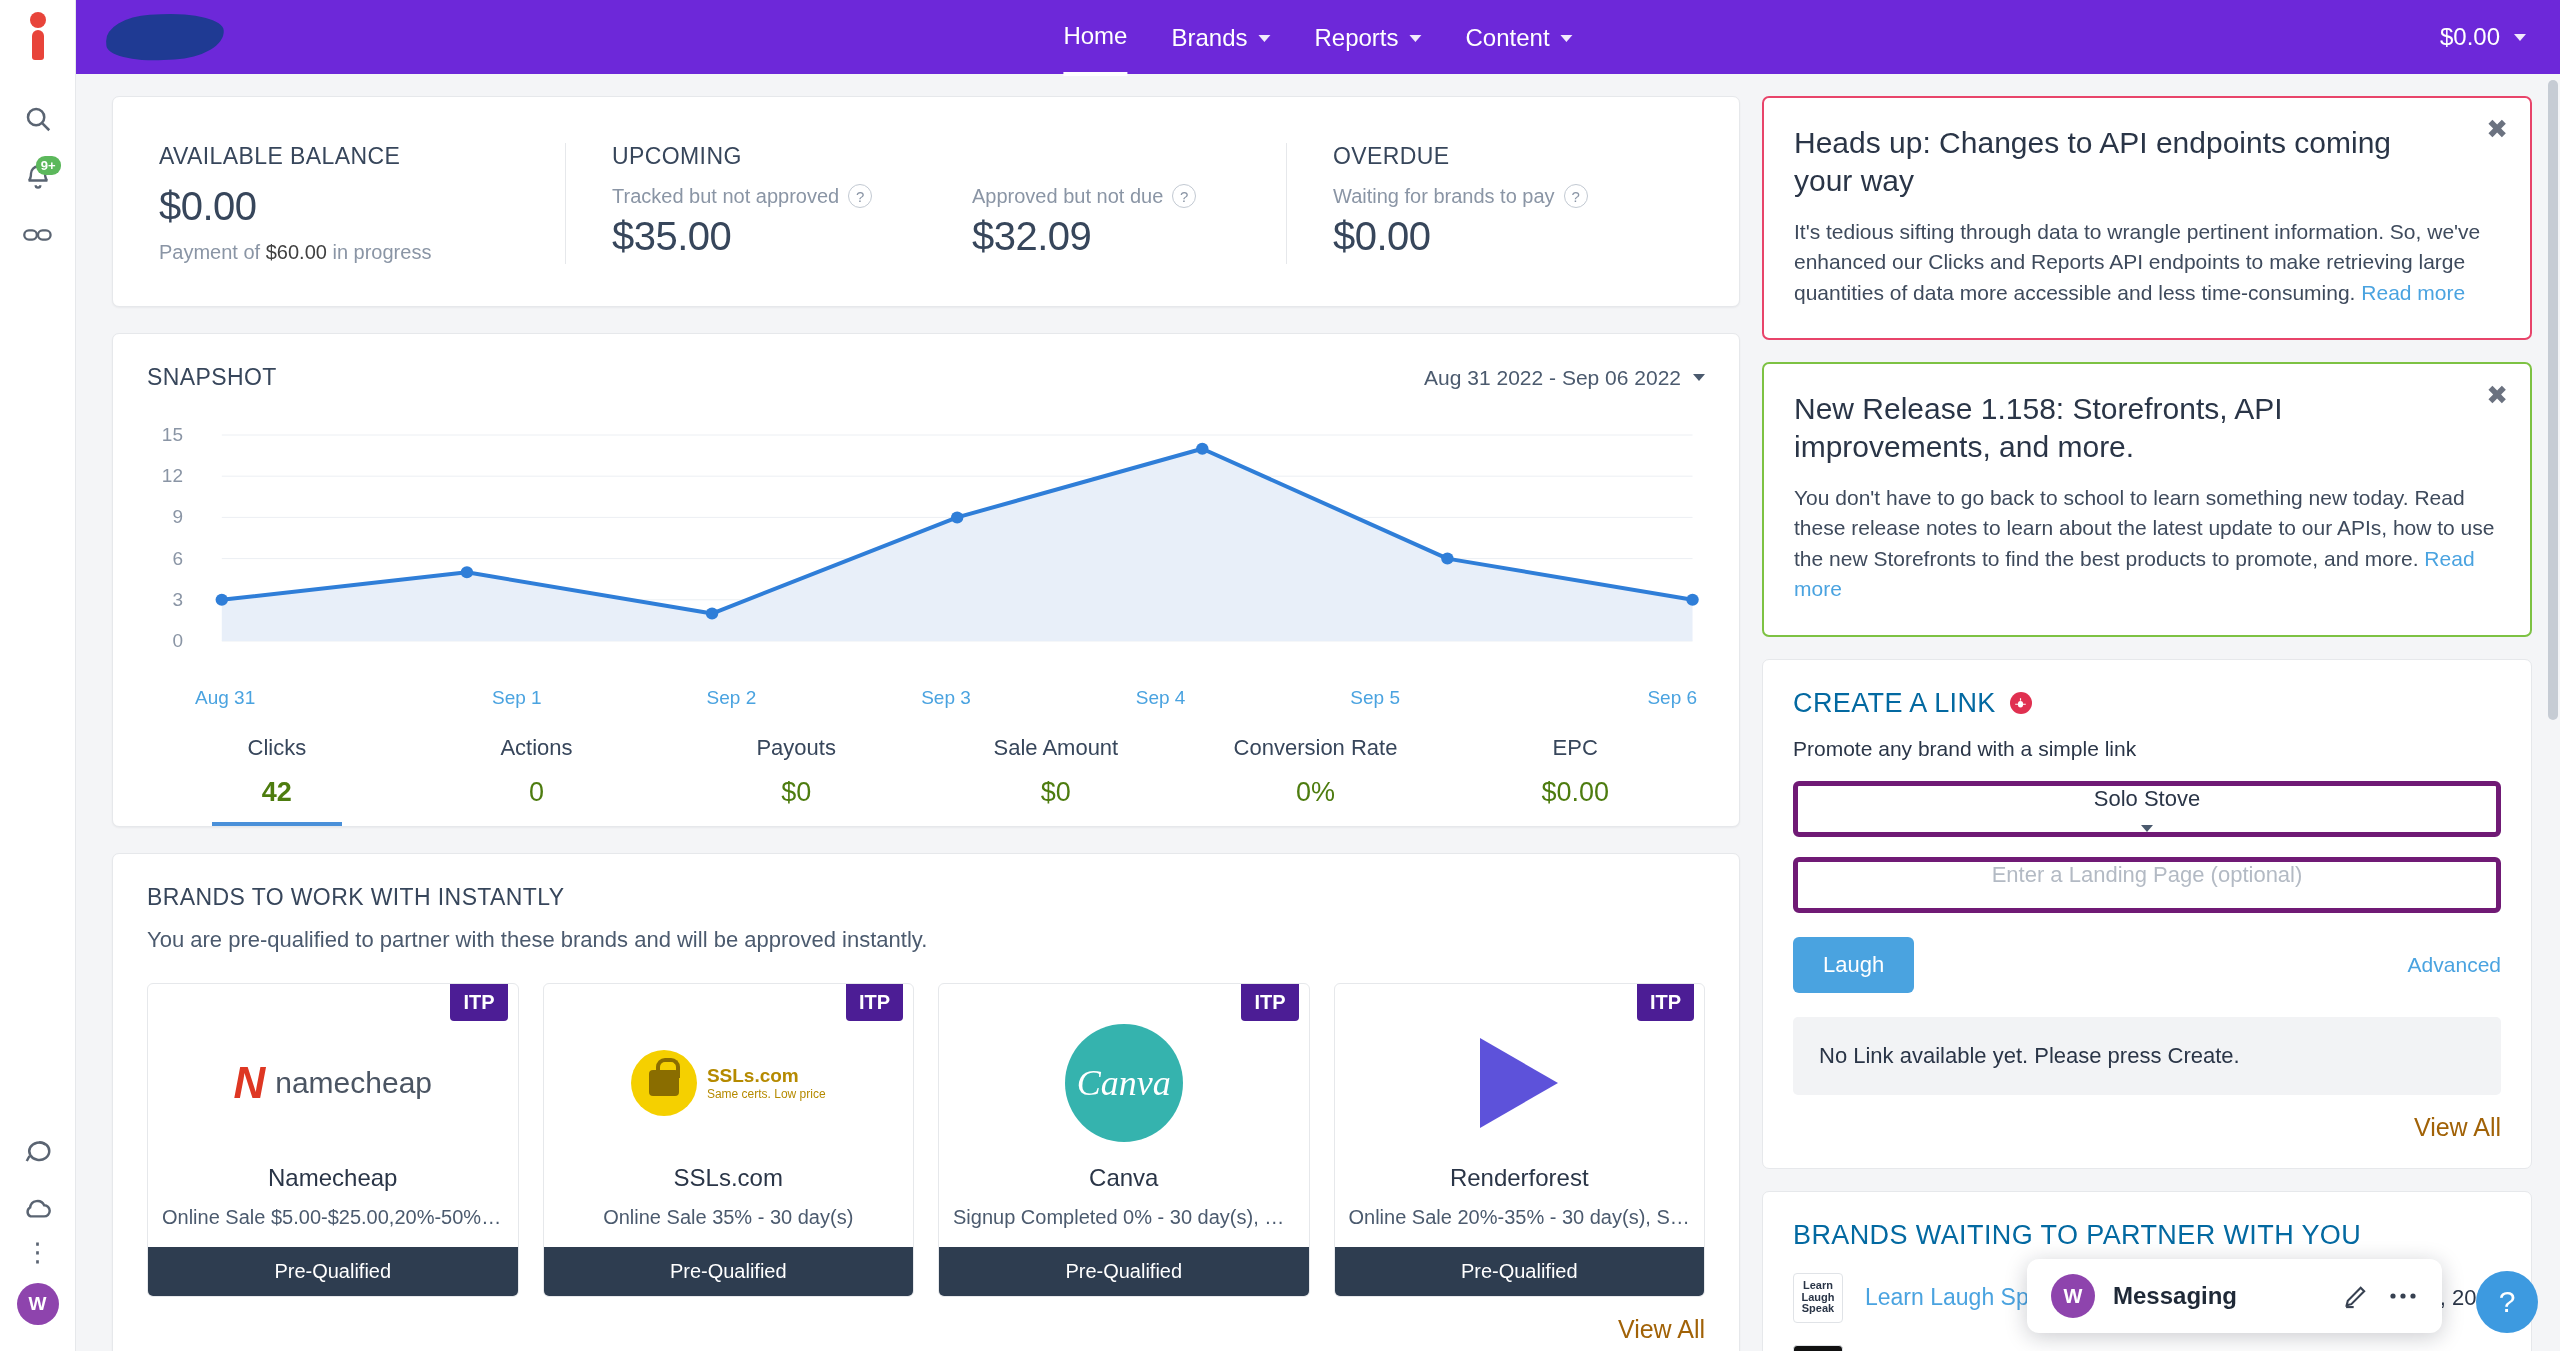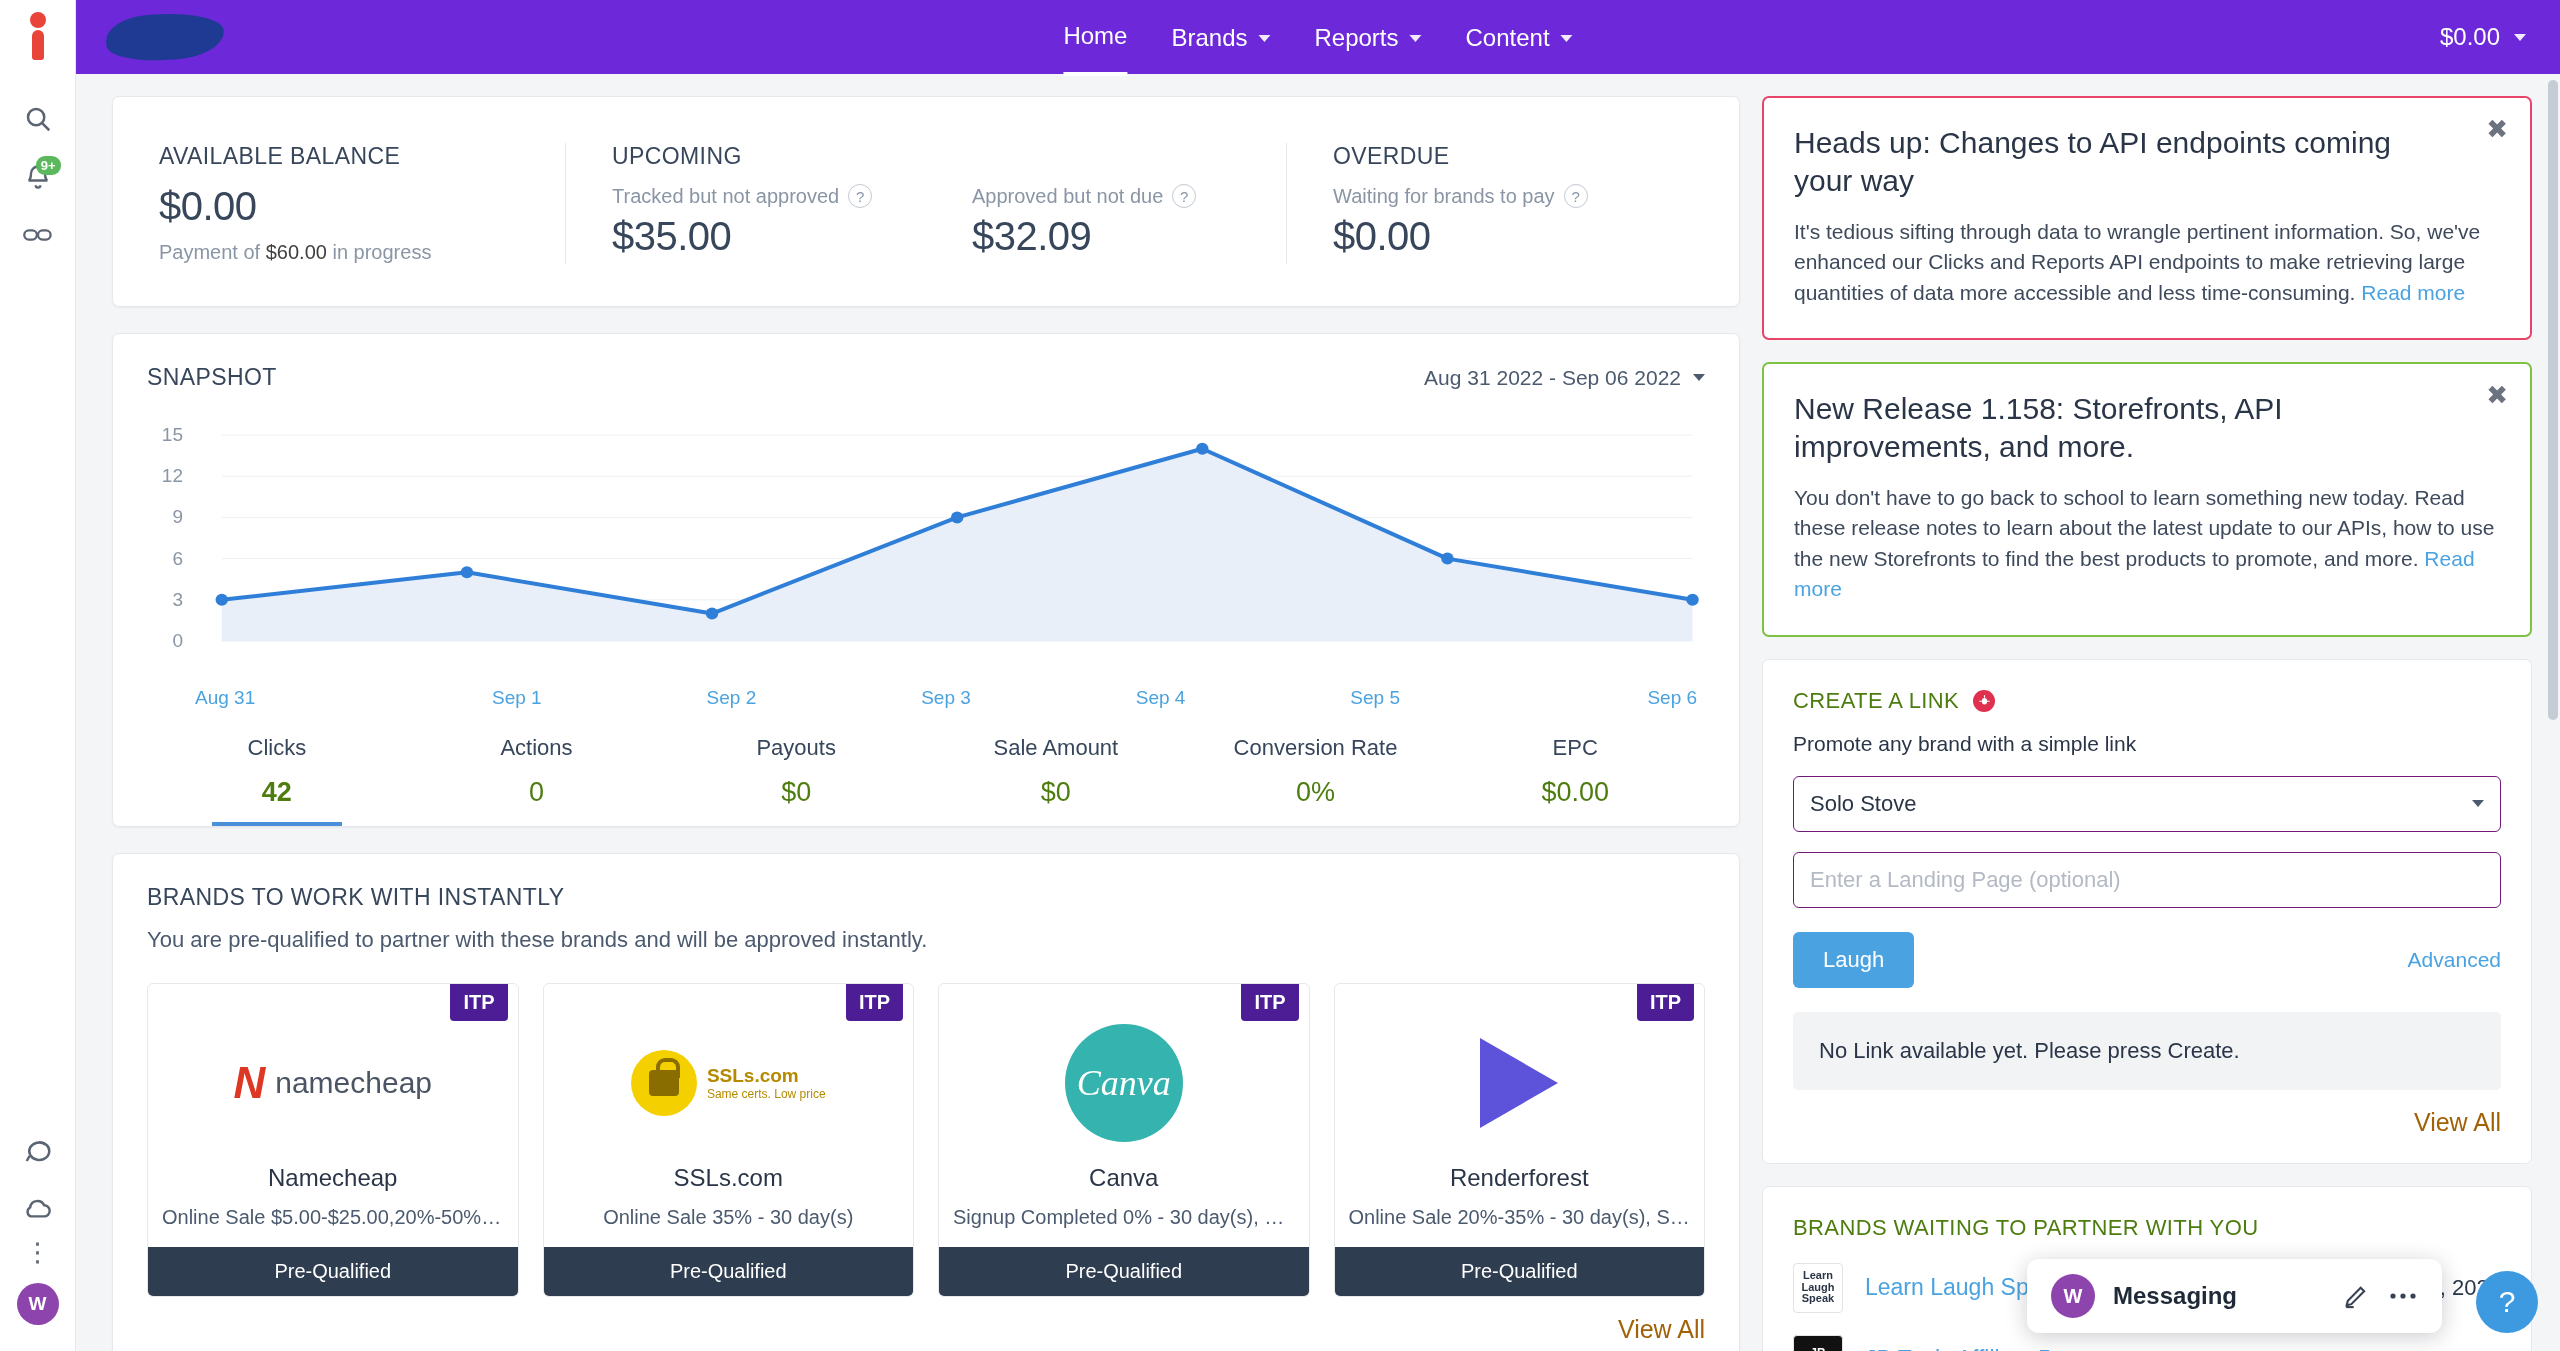--- a/index.html
+++ b/index.html
@@ -226,32 +226,33 @@
   .notice p { font-size: 21px; color:#3e4a5c; line-height:1.45; margin-top: 16px; }
   .notice .lnk { color:#4aa3e0; cursor:pointer; }
   .notice .x {
     position:absolute; right: 22px; top: 18px; font-size: 26px;
     color:#6b7280; cursor:pointer; line-height:1;
   }
 
   .panel { background:#fff; border:1px solid #e6e8eb; border-radius:7px;
     padding: 28px 30px 26px; margin-bottom: 22px; }
   .panel-head { display:flex; align-items:center; gap: 14px; }
-  .panel-title { font-size: 22px; color:#4d7c0f; letter-spacing:.4px; }
+  .panel-title { font-size: 27px; color:#0369a1; letter-spacing:.4px; }
   .bug-ico {
     width: 22px; height:22px; border-radius:50%; background:#e03050;
     display:flex;align-items:center;justify-content:center;
   }
   .panel-sub { font-size: 21px; color:#2a3547; margin-top: 18px; }
   .select, .textin {
-    width: 100%; height: 56px; border: 1px solid #701a75; border-radius: 6px;
+    width: 100%; height: 56px; border: 5px solid #701a75; border-radius: 6px;
     font-size: 22px; color:#2a3547; padding: 0 16px; margin-top: 20px;
     background:#fff; font-family:"Liberation Sans", sans-serif;
     display:flex; align-items:center; justify-content: space-between;
     cursor: pointer;
+    flex-direction: column;
   }
   .textin { color:#b3bac4; cursor: text; }
   .btnrow { display:flex; align-items:center; justify-content: space-between; margin-top: 24px; }
   .btn-create {
     background:#4aa3e0; color:#fff; border:none; border-radius:6px;
     font-size: 22px; padding: 15px 30px; cursor:pointer;
     font-family:"Liberation Sans", sans-serif;
   }
   .advanced { color:#4aa3e0; font-size: 21px; cursor:pointer; }
   .nolink {

